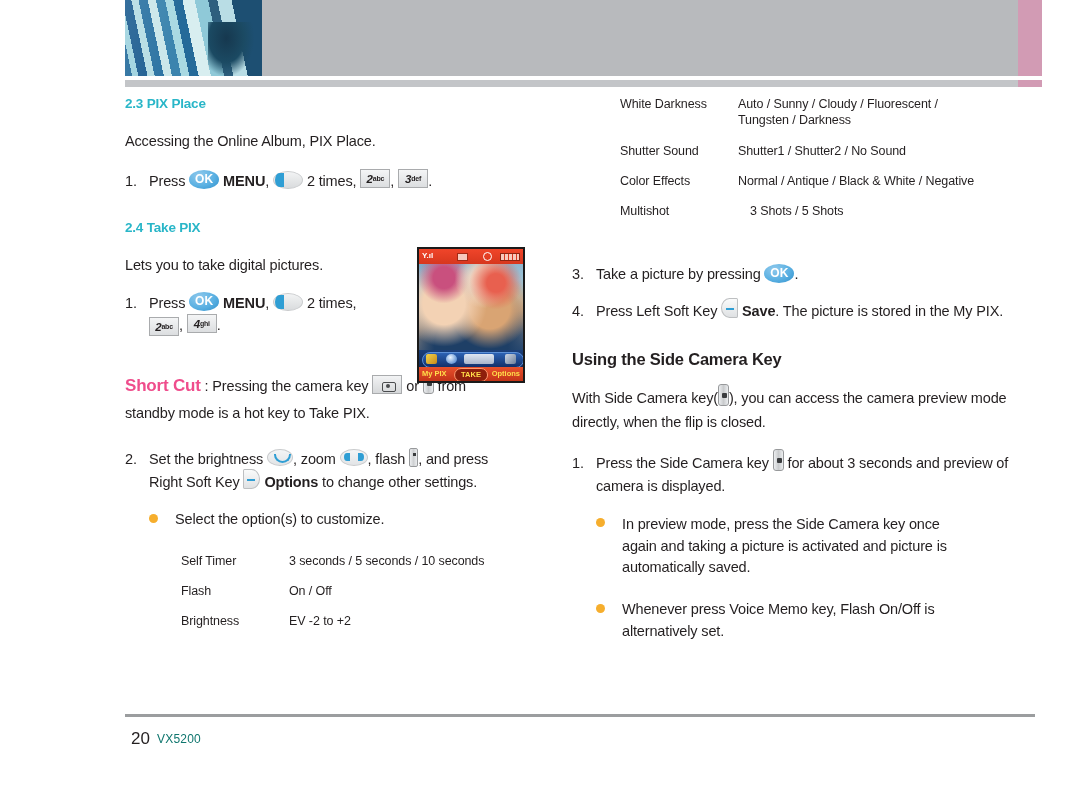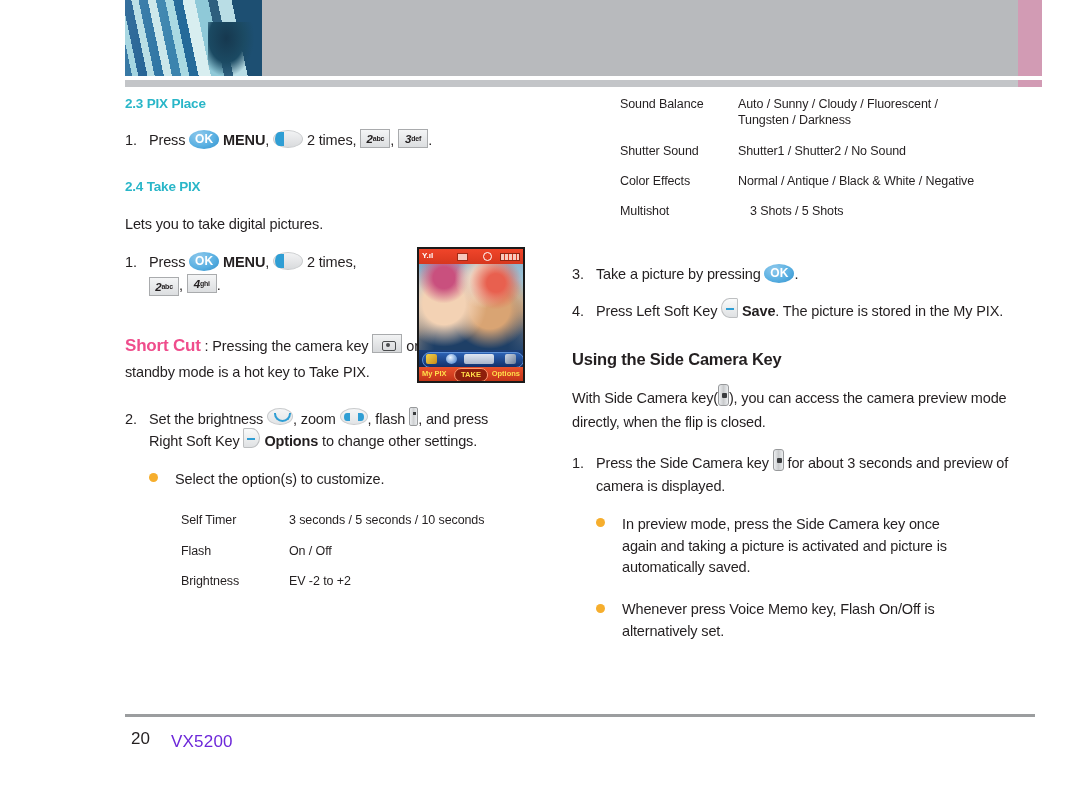--- a/index.html
+++ b/index.html
@@ -259,37 +259,38 @@
   .ph-soft .sc {
     position:absolute; left:50%; transform:translateX(-50%);
     background:#8e1f0c; color:#ffdf4a; border-radius:7px; padding:0 6px;
     line-height:12px; top:1px; border:1px solid #ff9a6e;
   }
   .ph-soft .sr { position:absolute; right:3px; }
 
   
   .foot-rule { position:absolute; left:125px; top:714px; width:910px; height:3px; background:#9b9d9f; }
   .foot-num  { position:absolute; left:131px; top:729px; font-size:17px; color:#231f20; }
-  .foot-model{ position:absolute; left:171px; top:732px; font-size:17px; color:#6d28d9; letter-spacing:.2px;}
+  .foot-model{ position:absolute; left:157px; top:732px; font-size:12px; color:#0f766e; letter-spacing:.2px;}
 </style>
 </head>
 <body>
 
 <div class="header">
   <div class="hdr-photo"></div>
   <div class="hdr-band"></div>
   <div class="hdr-accent"></div>
   <div class="hdr-rule-gray"></div>
   <div class="hdr-rule-pink"></div>
 </div>
 
 <div class="col-left">
 
   <h2 class="sec">2.3 PIX Place</h2>
 
+  <div class="para" style="margin-top:20px;">Accessing the Online Album, PIX Place.</div>
 
   <div class="step" style="margin-top:18px;">
     <span class="num">1.</span>
     <span class="body">
       <span>Press</span>
       <span class="ico ok-key">OK</span>
       <span class="b">MENU</span><span>,</span>
       <span class="ico nav-key"></span>
       <span>2 times,</span>
       <span class="ico num-key"><span>2</span><sub>abc</sub></span><span>,</span>
@@ -382,21 +383,21 @@
     <span class="sc">TAKE</span>
     <span class="sr">Options</span>
   </div>
 </div>
 
 <div class="col-right">
 
   <table class="spec r" style="margin-left:48px;">
     <tbody>
       <tr>
-        <td class="k">Sound Balance</td>
+        <td class="k">White Darkness</td>
         <td class="v" style="width:250px;">Auto / Sunny / Cloudy / Fluorescent / Tungsten / Darkness</td>
       </tr>
       <tr>
         <td class="k">Shutter Sound</td>
         <td class="v">Shutter1 / Shutter2 / No Sound</td>
       </tr>
       <tr>
         <td class="k">Color Effects</td>
         <td class="v" style="width:250px;">Normal / Antique / Black &amp; White / Negative</td>
       </tr>

